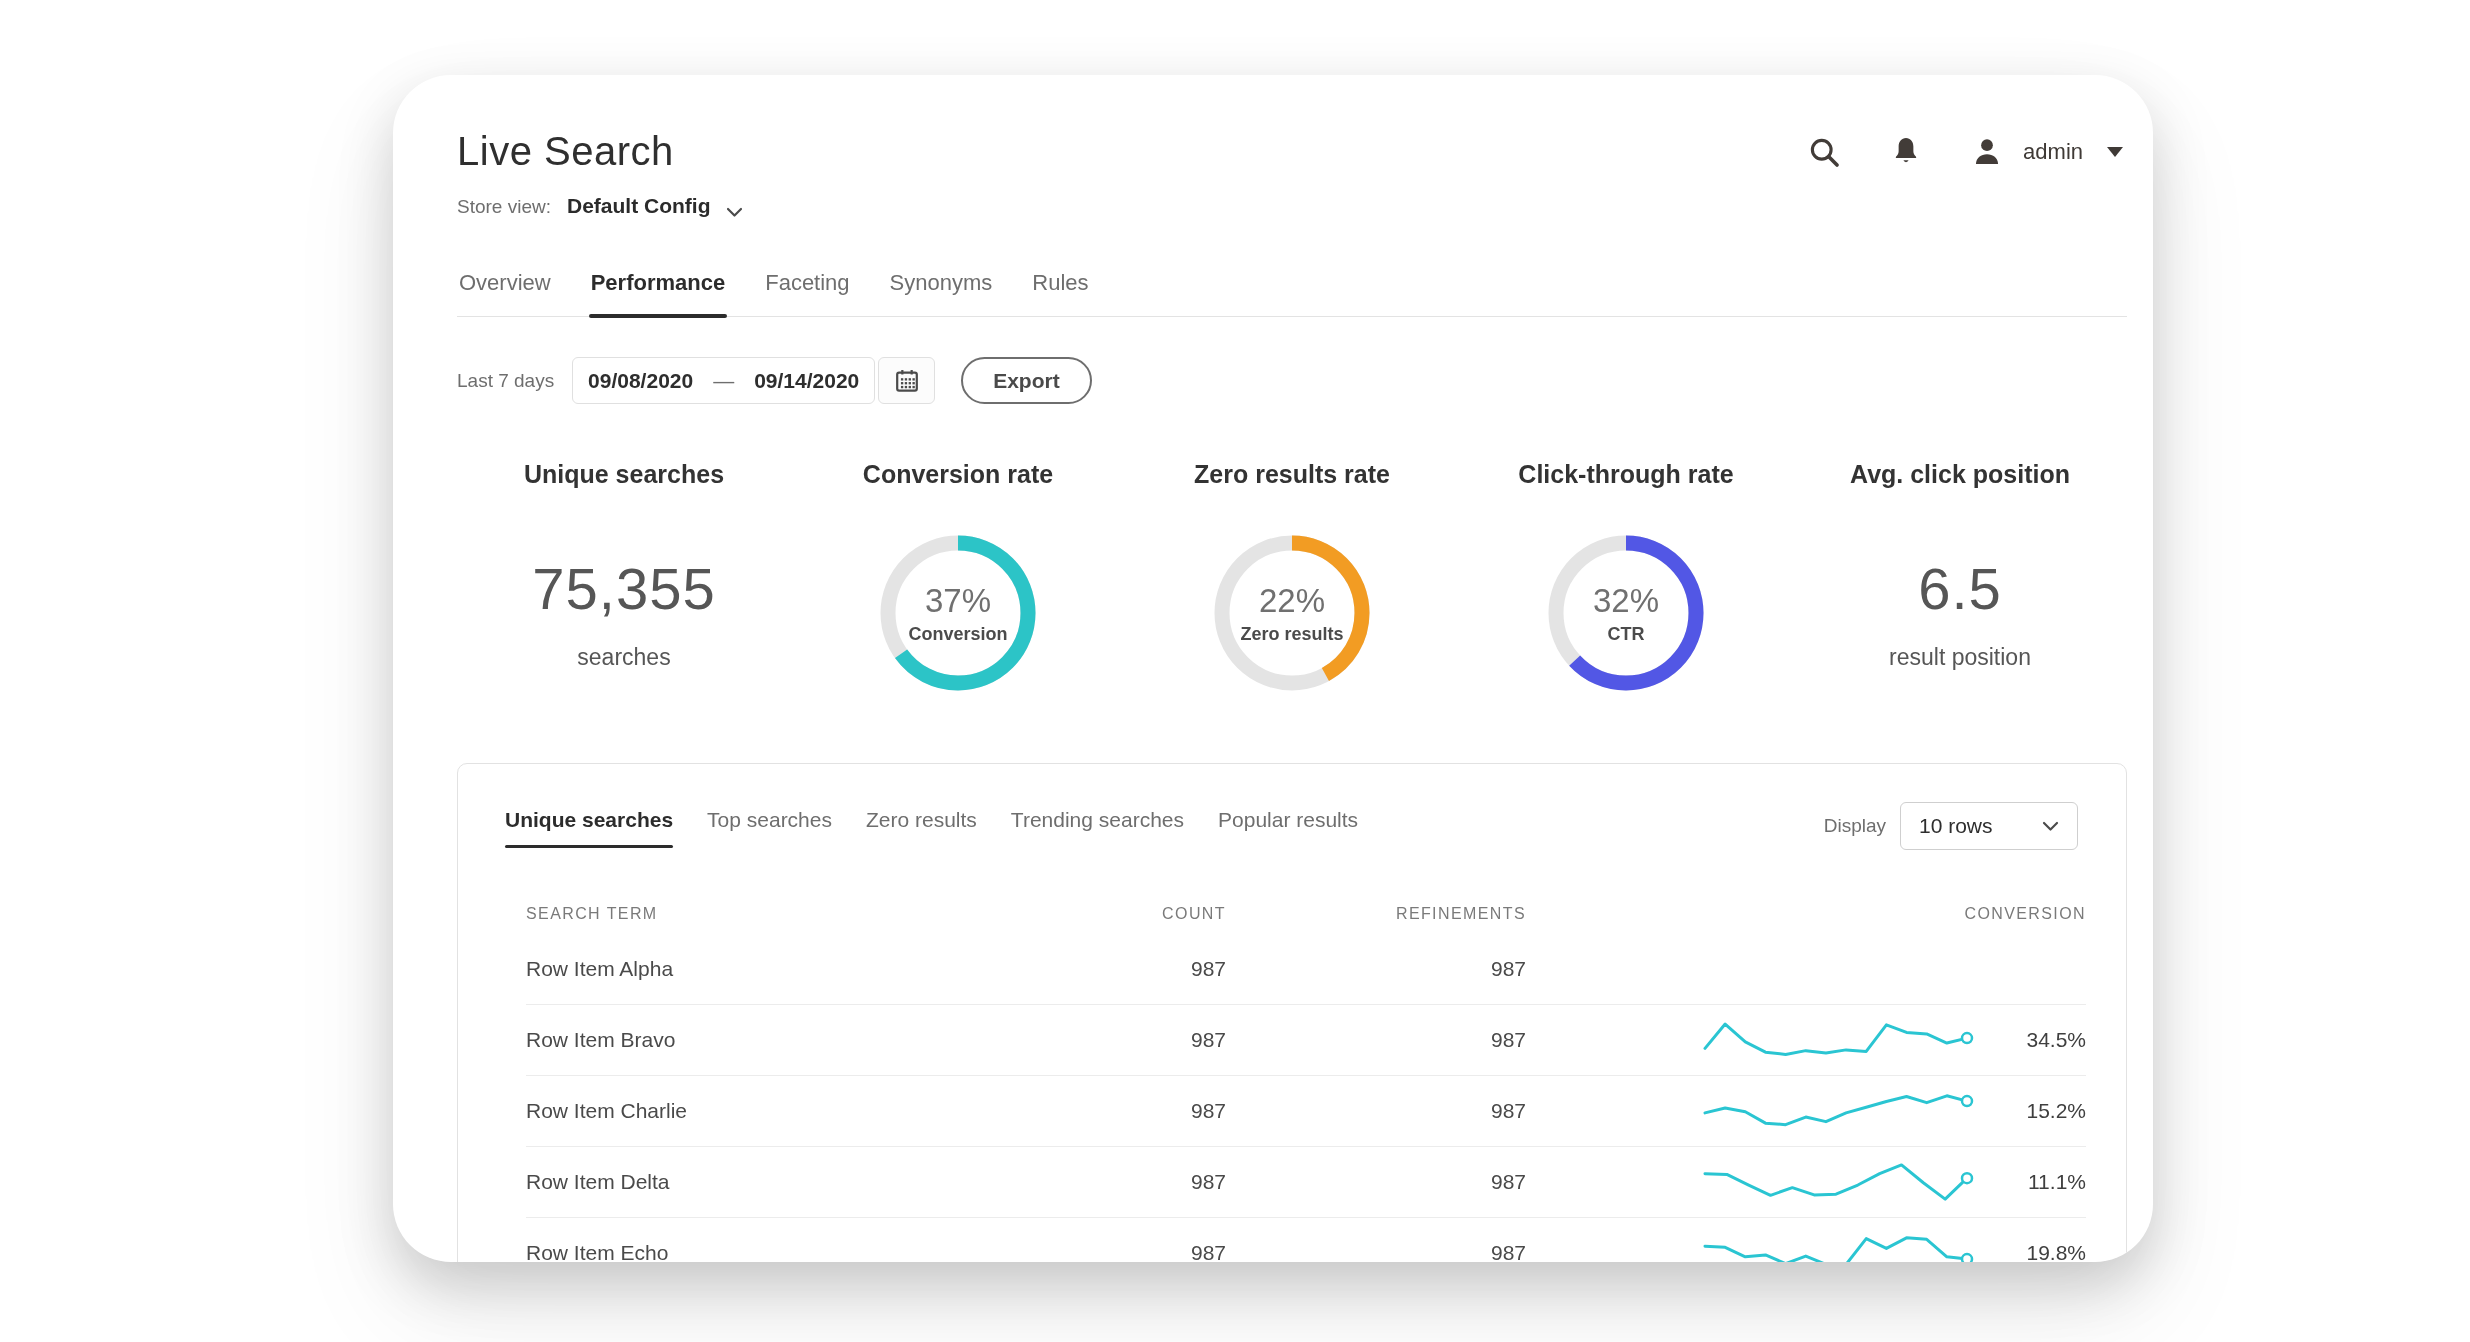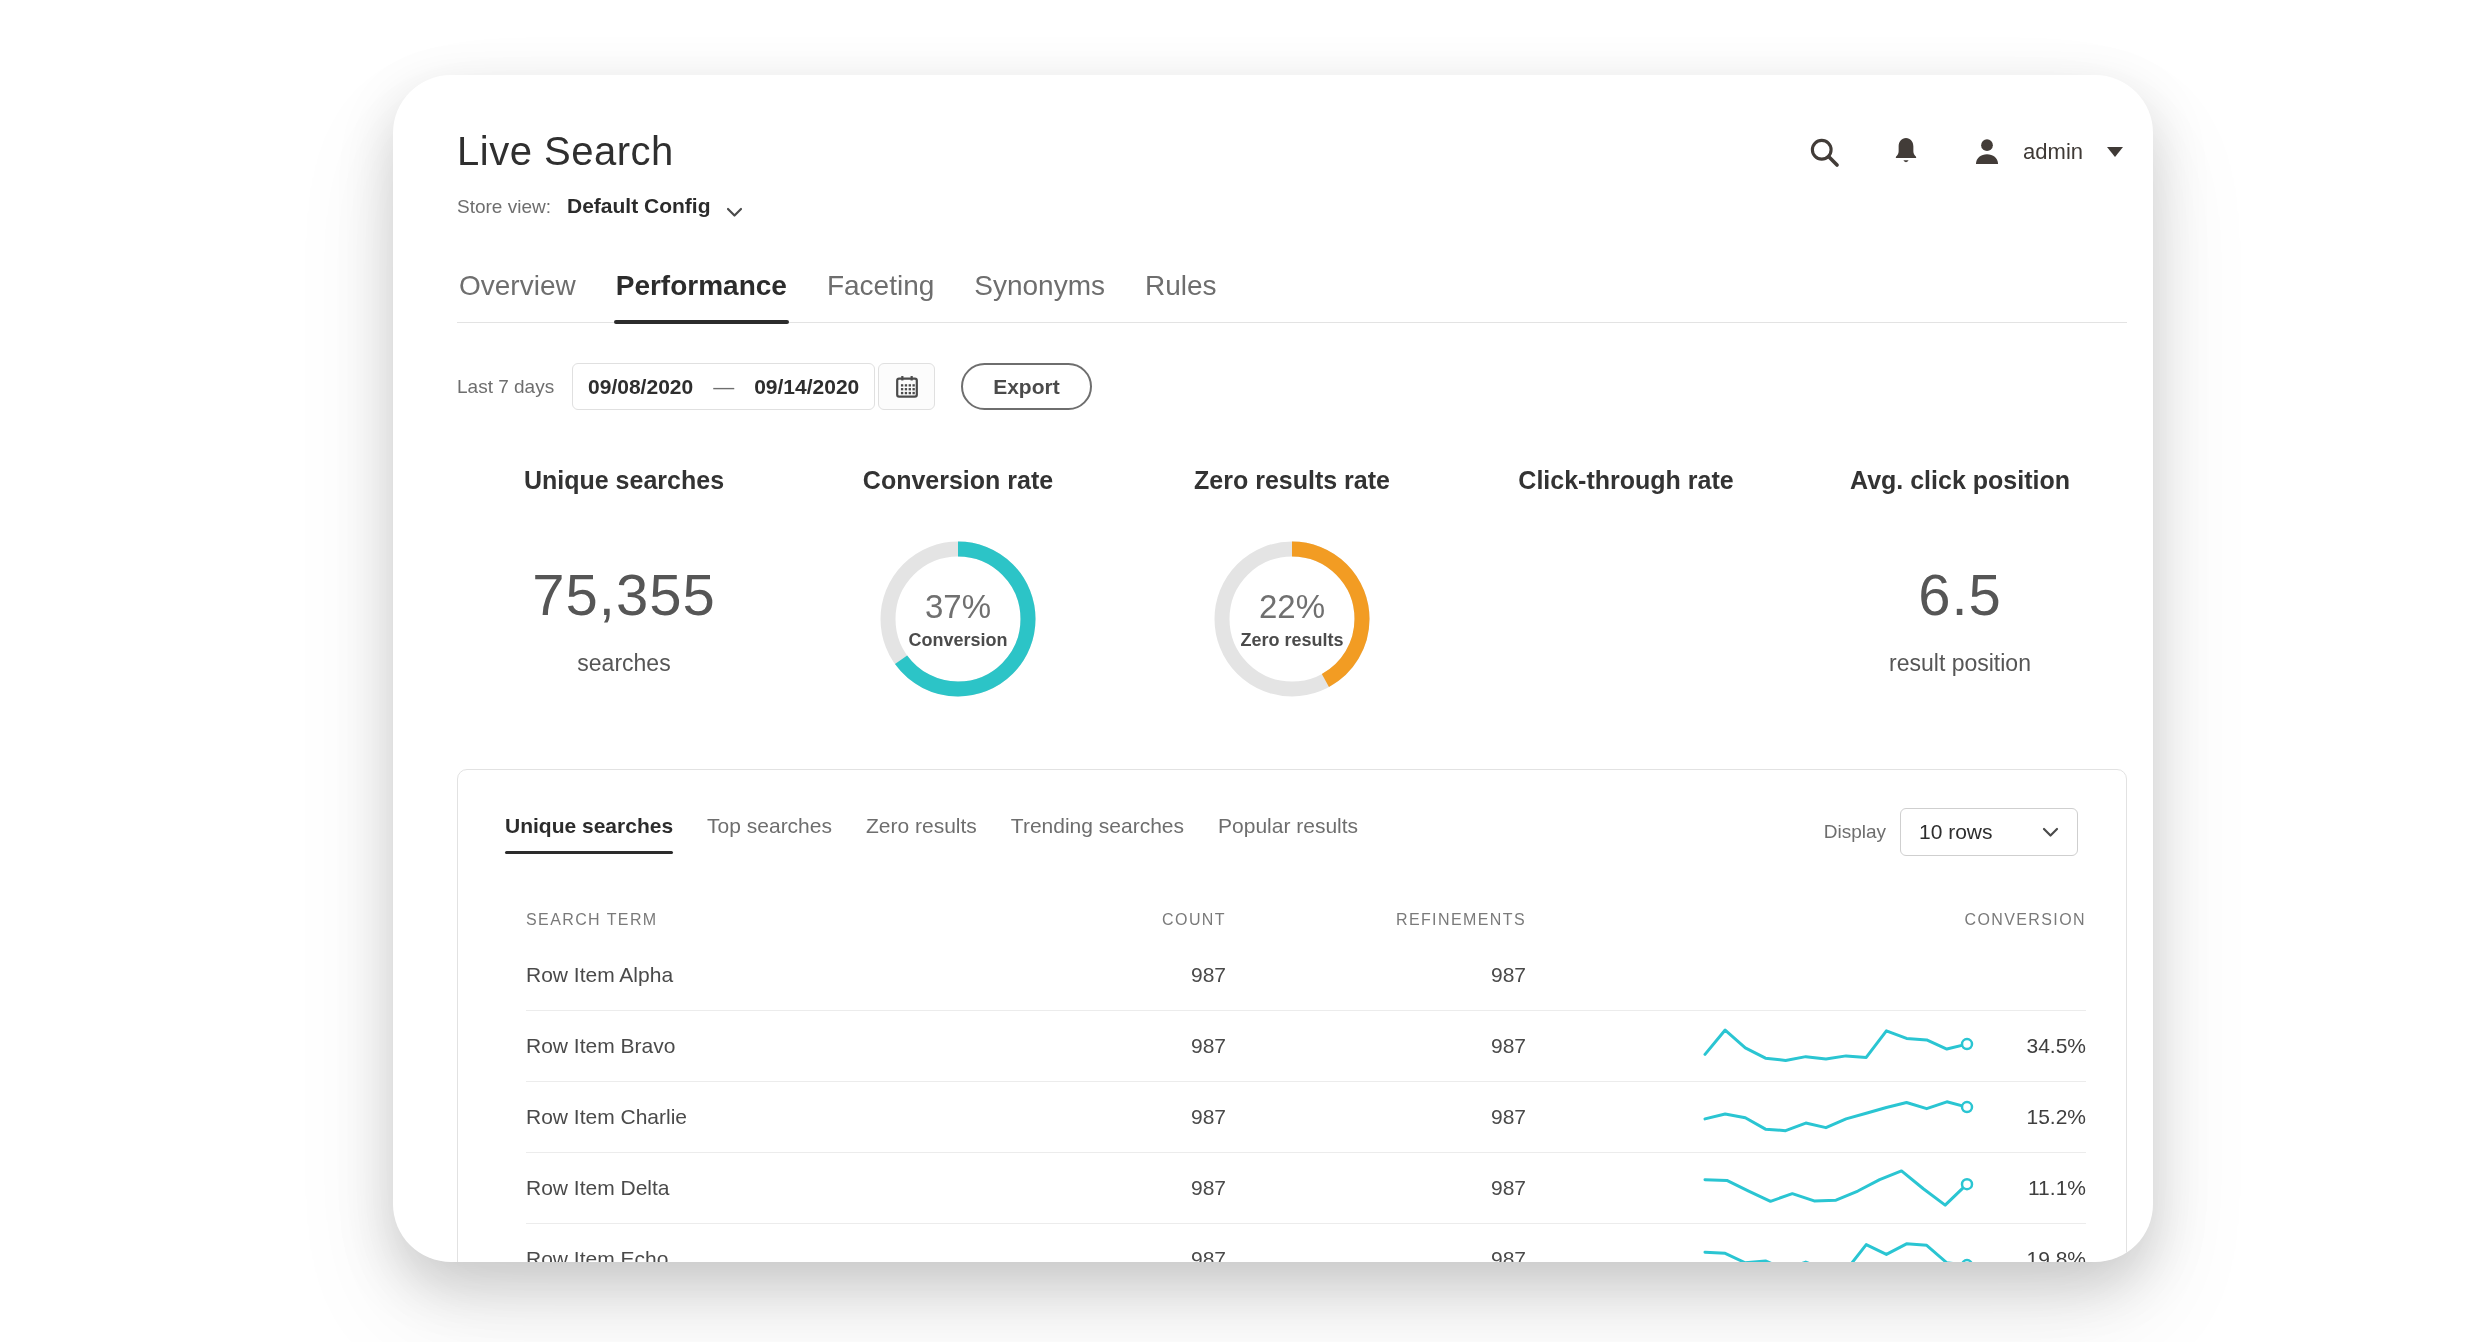--- a/index.html
+++ b/index.html
@@ -22,21 +22,21 @@
   .caret { width:0; height:0; border-left:8px solid transparent; border-right:8px solid transparent;
     border-top:10px solid #3f3a36; margin-left:4px; }
 
   .store-row { margin-top:20px; display:flex; align-items:flex-end; gap:16px; }
   .store-label { font-size:19px; color:#6e6e6e; }
   .store-value { font-size:21px; font-weight:600; color:#2b2b2b; }
   .chev { width:17px; height:11px; stroke:#4b4b4b; fill:none; stroke-width:2.2; stroke-linecap:round; stroke-linejoin:round; }
 
   
   .nav-tabs { margin-top:52px; display:flex; gap:36px; border-bottom:1px solid #e3e3e3; }
-  .nav-tab { font-size:28px; color:#6e6e6e; padding:0 2px 20px 2px; position:relative; cursor:pointer; white-space:nowrap; }
+  .nav-tab { font-size:22px; color:#6e6e6e; padding:0 2px 20px 2px; position:relative; cursor:pointer; white-space:nowrap; }
   .nav-tab.active { color:#2c2c2c; font-weight:700; }
   .nav-tab.active::after { content:""; position:absolute; left:0; right:0; bottom:-2px; height:4px; background:#2c2c2c; border-radius:2px; }
 
   
   .toolbar { margin-top:40px; display:flex; justify-content:space-between; align-items:center; }
   .tb-left, .tb-right { display:flex; align-items:center; }
   .tb-label { font-size:19px; color:#6e6e6e; }
   .select { height:47px; border:1.5px solid #cfcfcf; border-radius:6px; background:#fff;
     display:flex; align-items:center; justify-content:space-between; padding:0 18px; cursor:pointer; }
   .select .sel-text { font-size:21px; color:#2e2e2e; }
@@ -202,20 +202,32 @@
     </svg>
     <div class="donut-center">
       <div class="donut-value">22%</div>
       <div class="donut-label">Zero results</div>
     </div>
   </div>
           </div>
   </div>
         <div class="kpi">
     <div class="kpi-title">Click-through rate</div>
+    <div class="kpi-body">
+            <div class="donut">
+    <svg viewBox="0 0 156 156">
+      <circle class="track" cx="78" cy="78" r="70"></circle>
+      <circle class="arc" cx="78" cy="78" r="70" transform="rotate(-90 78 78)" stroke="#5257e5" stroke-dasharray="277.08847204661976 439.822971502571"></circle>
+    </svg>
+    <div class="donut-center">
+      <div class="donut-value">32%</div>
+      <div class="donut-label">CTR</div>
+    </div>
+  </div>
+          </div>
   </div>
         <div class="kpi">
     <div class="kpi-title">Avg. click position</div>
     <div class="kpi-body">
             <div style="display:flex;flex-direction:column;align-items:center;">
     <div class="kpi-value">6.5</div>
     <div class="kpi-unit">result position</div>
   </div>
           </div>
   </div>

